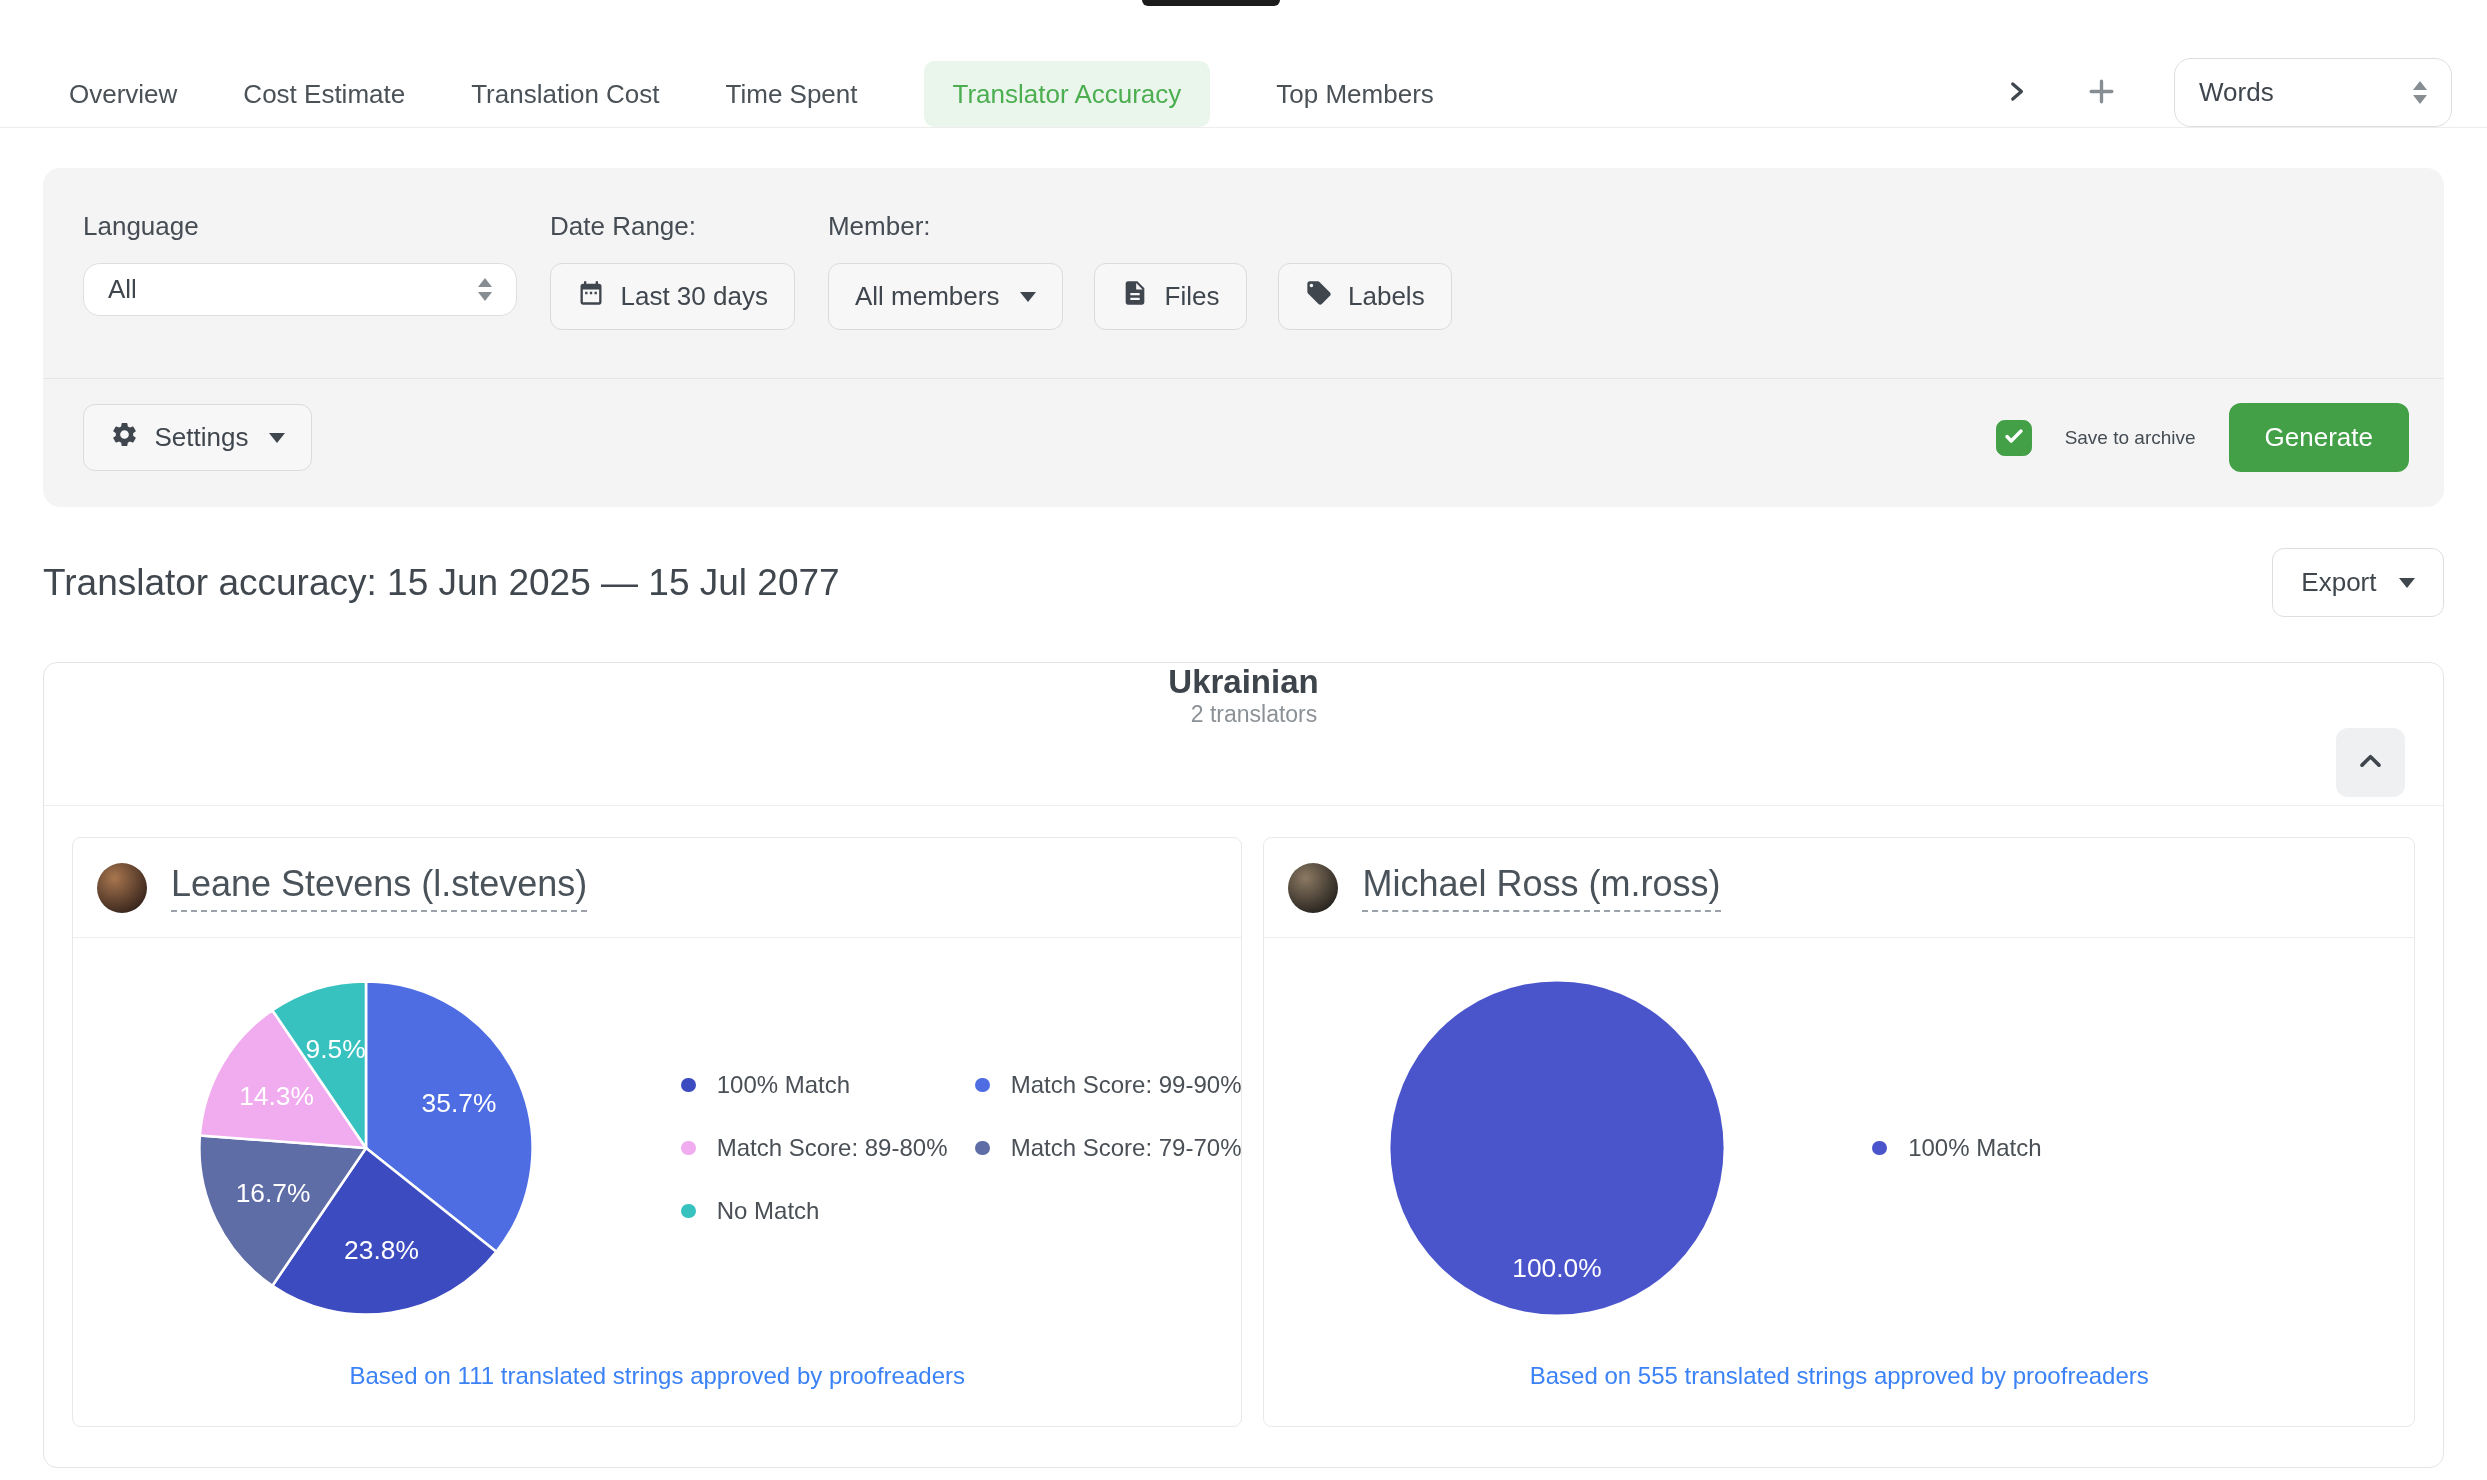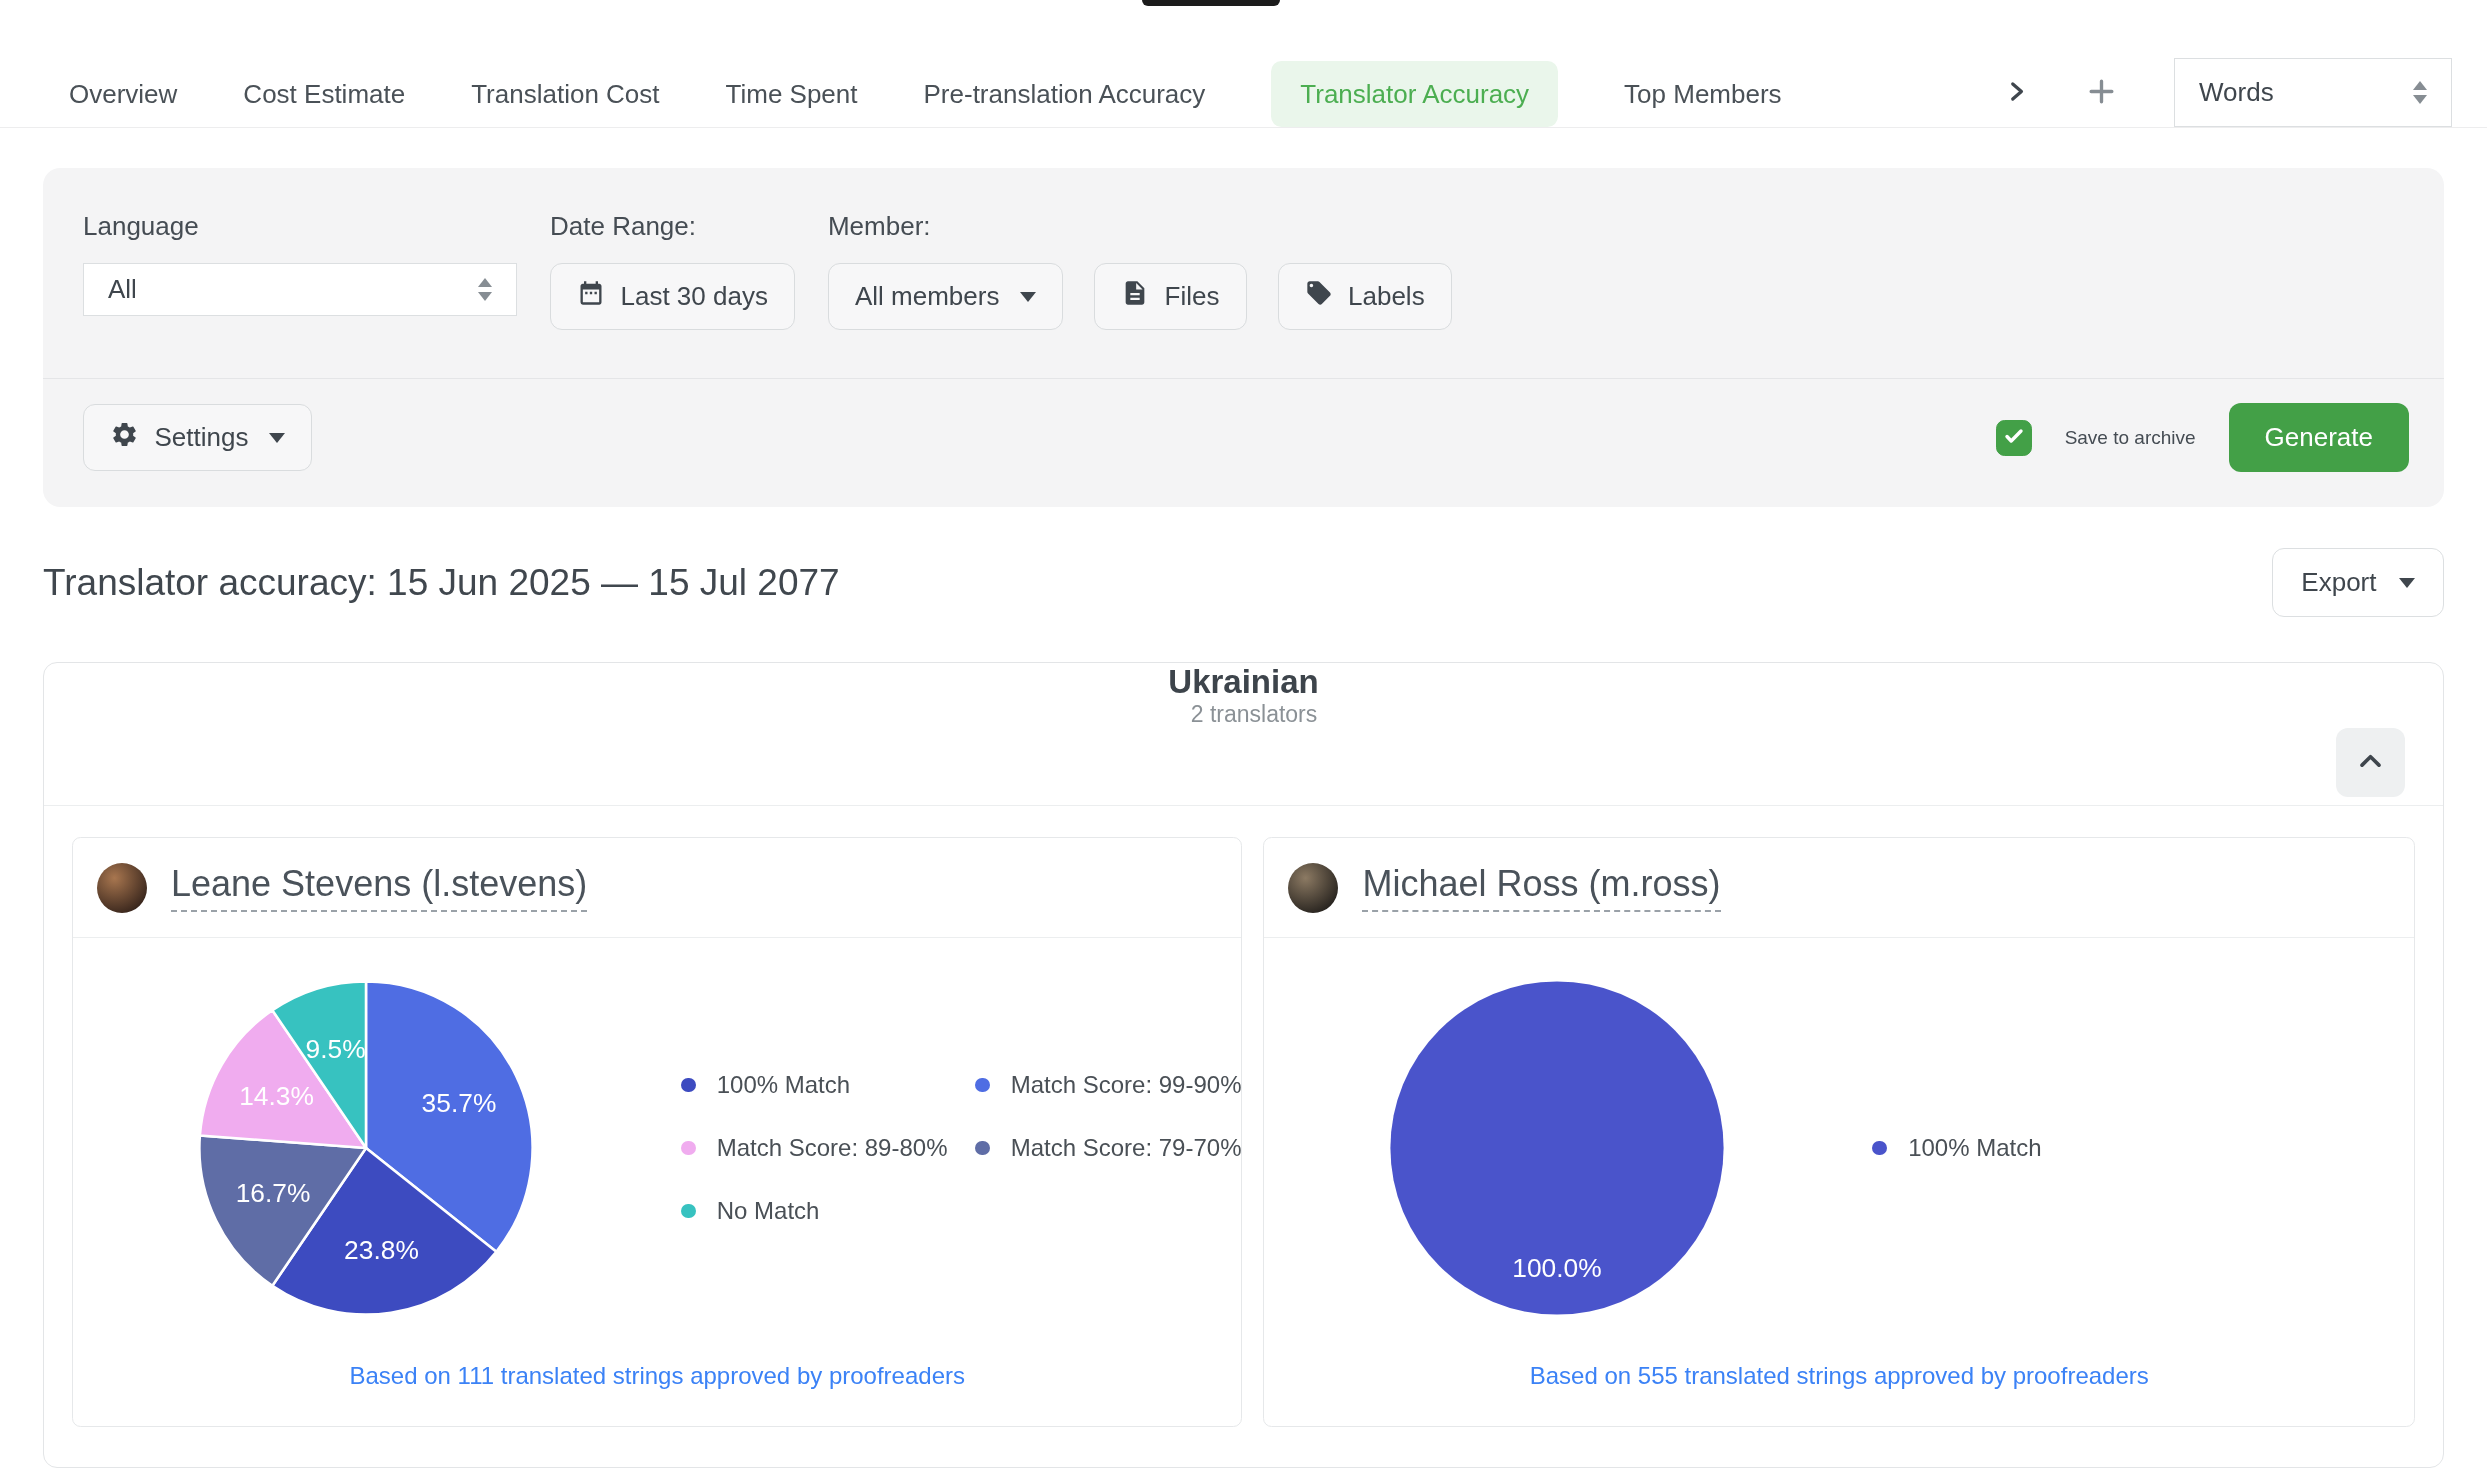--- a/index.html
+++ b/index.html
@@ -15,21 +15,21 @@
   
   .tabbar { display:flex; align-items:flex-end; height:128px;
     padding:0 35px 0 69px; border-bottom:1.7px solid #ededee; }
   .tabs { display:flex; align-items:center; gap:66px; }
   .tab { background:none; border:none; font:inherit; font-size:26px; color:#4a5157;
     padding:17.3px 0; cursor:pointer; white-space:nowrap; }
   .tab.active { background:#eaf6eb; color:#4cae51; padding:17.3px 29px; border-radius:10.4px; }
   .tabbar-right { margin-left:auto; display:flex; align-items:center; gap:57px; }
   .iconbtn { background:none; border:none; cursor:pointer; display:flex; align-items:center; }
   .select { display:flex; align-items:center; justify-content:space-between;
-    background:#fff; border:1.7px solid #dcdfe1; border-radius:0; height:69px;
+    background:#fff; border:1.7px solid #dcdfe1; border-radius:17px; height:69px;
     font-size:26px; color:#3f464d; padding:0 24px; cursor:pointer; }
   .select.words { width:278px; }
   .updown { display:flex; flex-direction:column; gap:4.3px; }
   .updown i { width:0; height:0; border-left:7.8px solid transparent; border-right:7.8px solid transparent; display:block; }
   .updown i.up { border-bottom:9.5px solid #868d93; }
   .updown i.down { border-top:9.5px solid #868d93; }
 
   
   .panel { margin:40px 43px 0; background:#f4f4f5; border-radius:17.3px; }
   .panel-row1 { padding:43px 40px 48px; display:flex; gap:33px; }
@@ -88,21 +88,20 @@
 <body>
 
 <div class="notch"></div>
 
 <header class="tabbar">
   <nav class="tabs">
       <button class="tab">Overview</button>
       <button class="tab">Cost Estimate</button>
       <button class="tab">Translation Cost</button>
       <button class="tab">Time Spent</button>
-      <button class="tab">Pre-translation Accuracy</button>
       <button class="tab active">Translator Accuracy</button>
       <button class="tab">Top Members</button>
     </nav>
   <div class="tabbar-right">
     <button class="iconbtn">
       <span>
         <svg width="26" height="29" viewBox="0 0 24 24">
             <path d="M9 5l8 7-8 7" fill="none" stroke="#3f464d" stroke-width="3" stroke-linecap="round" stroke-linejoin="round"></path>
           </svg>
       </span>

